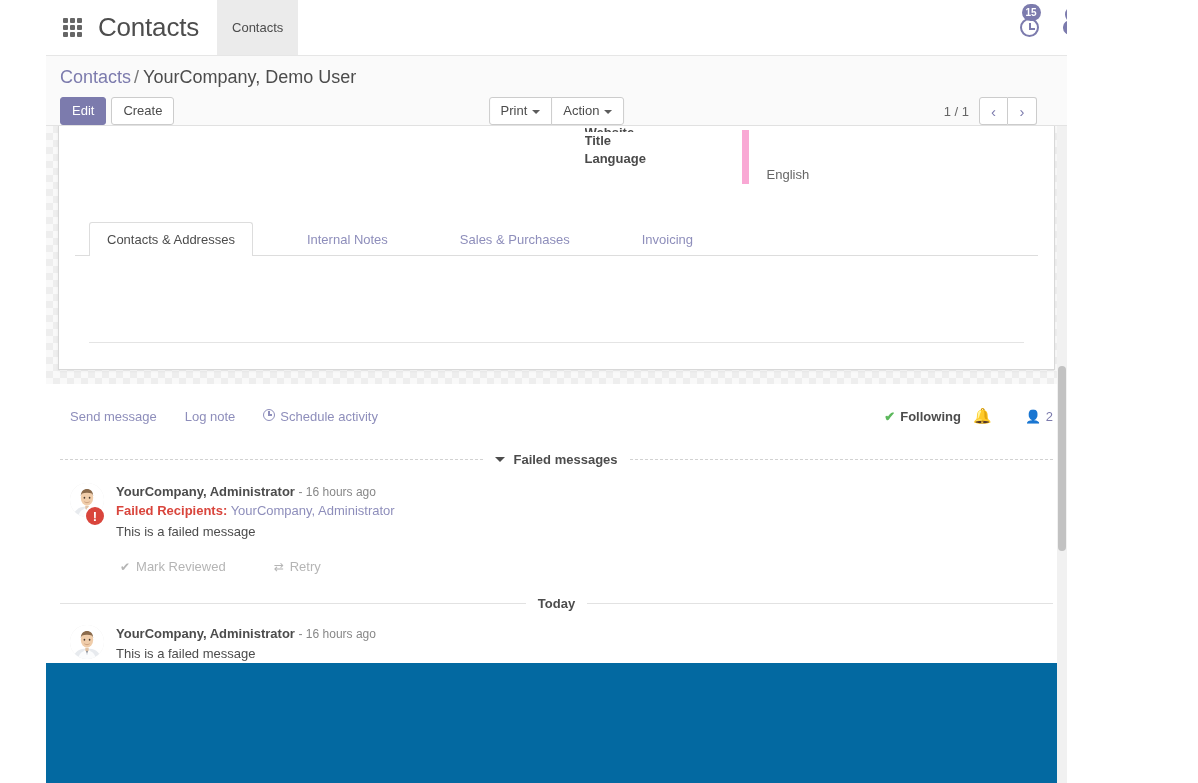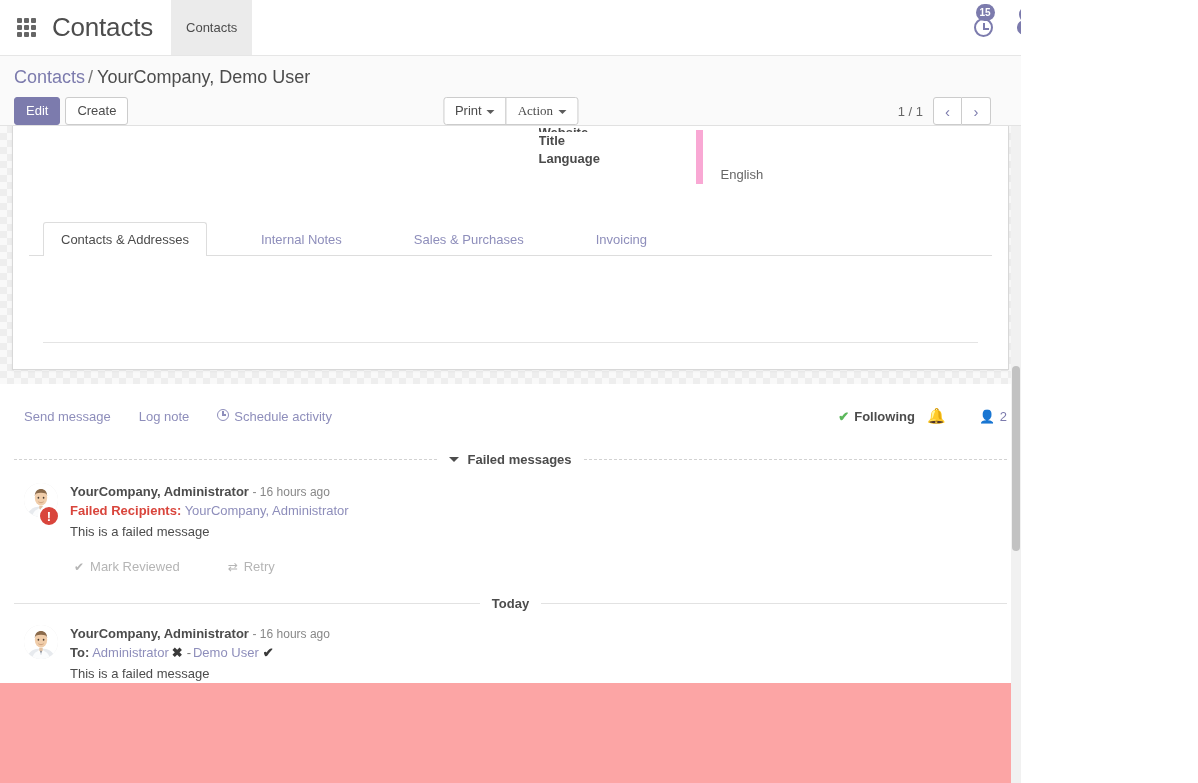--- a/index.html
+++ b/index.html
@@ -7,21 +7,21 @@
   html, body {
     margin: 0; padding: 0;
     width: 1198px; height: 783px;
     overflow: hidden;
     background: #ffffff;
     font-family: "Liberation Sans", sans-serif;
     font-size: 13px;
     color: #4c4c4c;
     -webkit-font-smoothing: antialiased;
   }
-  .app { position: relative; width: 1021px; height: 783px; overflow: hidden; background:#fca5a5; }
+  .app { position: relative; width: 1021px; height: 783px; overflow: hidden; background:#0369a1;margin-left:46px; }
 
   
   .navbar {
     height: 56px; width: 1198px;
     background: #ffffff;
     border-bottom: 1px solid #e6e6e6;
     display: flex; align-items: stretch;
     position: relative;
   }
   .apps-btn {
@@ -97,21 +97,21 @@
   }
   .btn-primary { background: #7c7bad; border-color: #7c7bad; color: #fff; }
   .btn + .btn { margin-left: 5px; }
   .cp-mid {
     position: absolute; left: 50%; transform: translateX(-50%);
     display: flex;
   }
   .btn-group { display: flex; }
   .btn-group .btn { border-radius: 0; margin-left: -1px; }
   .btn-group .btn:first-child { border-radius: 3px 0 0 3px; margin-left: 0; }
-  .btn-group .btn:last-child { border-radius: 0 3px 3px 0; font-family: Liberation Serif, serif; }
+  .btn-group .btn:last-child { border-radius: 0 3px 3px 0; }
   .caret-sm {
     display: inline-block; width: 0; height: 0; margin-left: 5px; vertical-align: middle;
     border-left: 4px solid transparent; border-right: 4px solid transparent;
     border-top: 4px solid #5c5c5c;
   }
   .pager { position: absolute; right: 16px; display: flex; align-items: center; }
   .pager-count { font-size: 13px; color: #666; margin-right: 10px; white-space: nowrap; }
   .pager-btn {
     width: 29px; height: 28px; border: 1px solid #ccc; background: #fff;
     display: flex; align-items: center; justify-content: center; cursor: pointer;
@@ -480,24 +480,20 @@
             <path d="M13.6 25.4 17 29.4l-1.5-3.7z" fill="#ffffff"></path>
             <path d="M20.4 25.4 17 29.4l1.5-3.7z" fill="#ffffff"></path>
           </svg>
         </div>
       </div>
       <div class="msg-body">
         <div>
           <span class="msg-author">YourCompany, Administrator</span>
           <span class="msg-date">- 16 hours ago</span>
         </div>
-        <div class="msg-sub">
-          <span class="label-to">To:</span>
-          <span class="recipient-link">Administrator</span><span class="x-mark">✖</span><span class="dash-sep">-</span><span class="recipient-link">Demo User</span><span class="v-mark">✔</span>
-        </div>
         <div class="msg-text">This is a failed message</div>
       </div>
     </div>
 
   </div>
 
   <div class="scrollbar-track">
     <div class="scrollbar-thumb"></div>
   </div>
 

